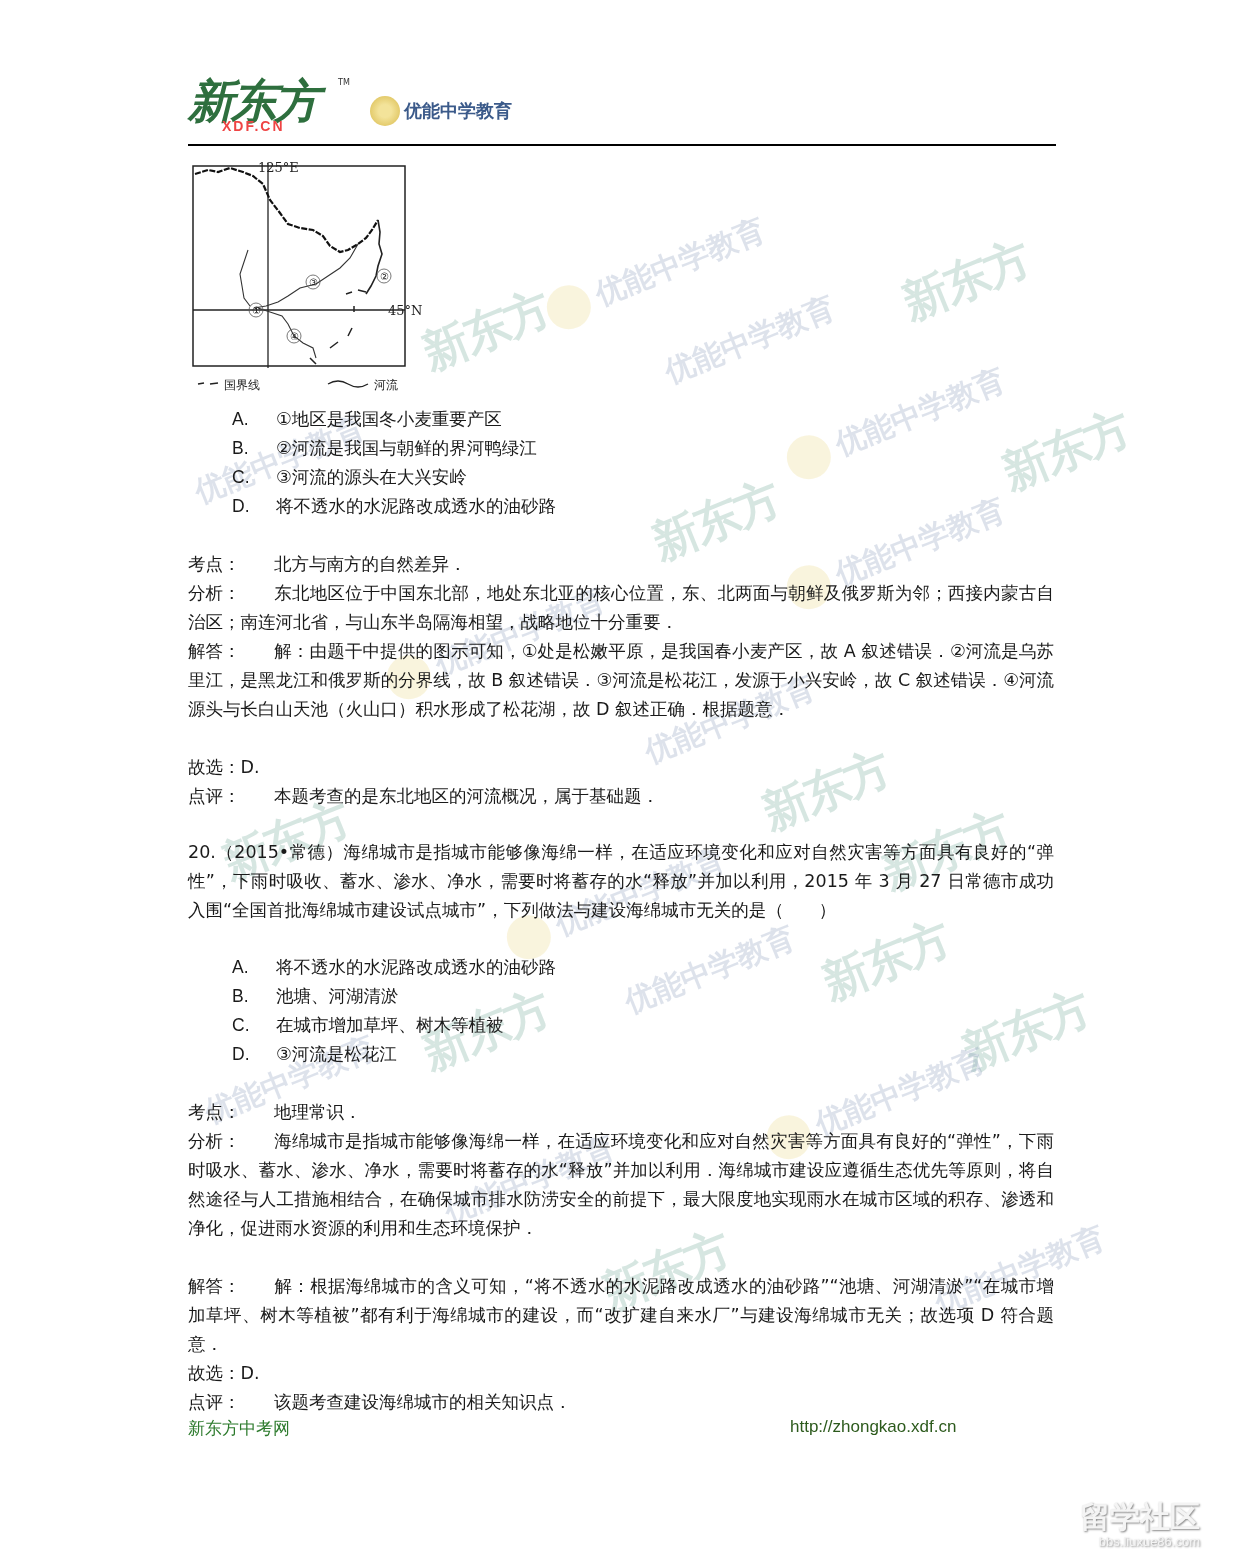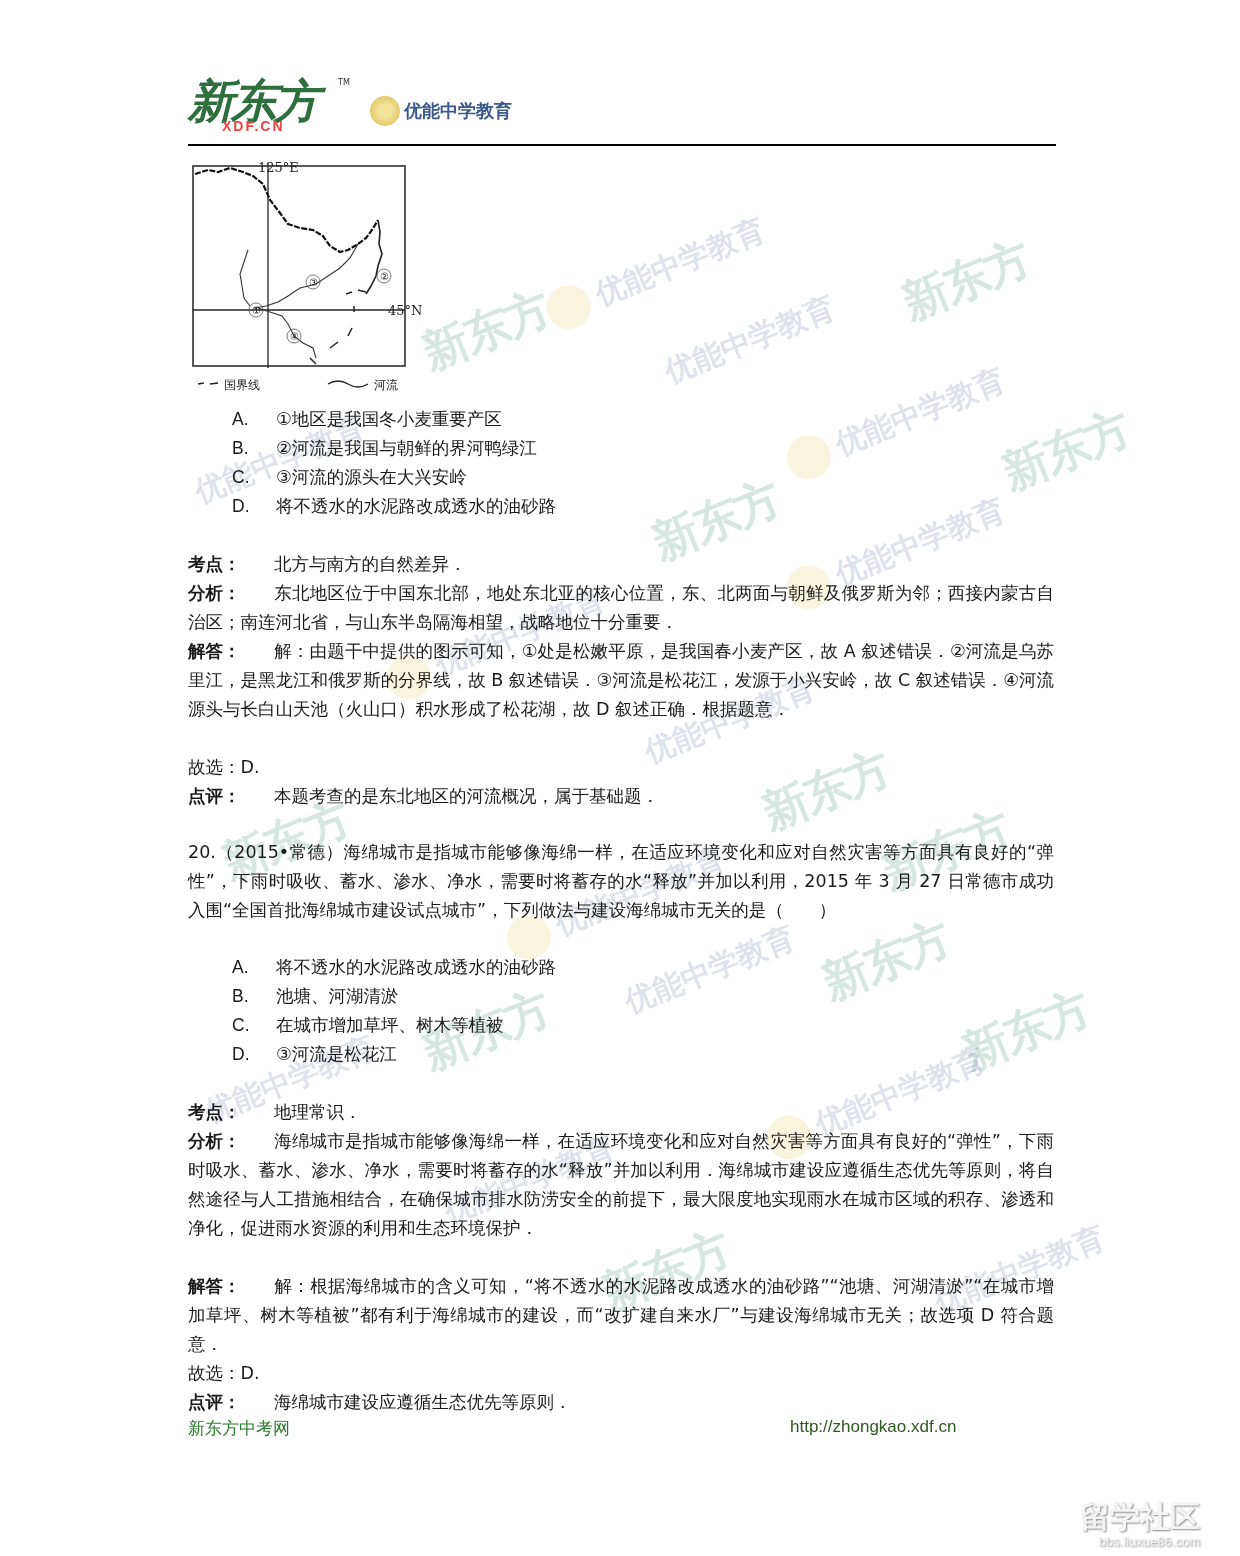--- a/index.html
+++ b/index.html
@@ -23,21 +23,21 @@
   .logo-yn .txt { font-family: "DejaVu Sans", sans-serif; font-weight: bold; font-size: 18px; color: #3b5a8a; }
   .header-rule { position: absolute; left: 188px; top: 144px; width: 868px; height: 2px; background: #000; }
 
   
   .map { position: absolute; left: 188px; top: 158px; width: 250px; height: 240px; }
 
   
   .line { position: absolute; left: 188px; font-size: 17.5px; line-height: 29px; white-space: nowrap; color: #1a1a1a; }
   .opt { position: absolute; left: 232px; font-size: 17.5px; line-height: 29px; white-space: nowrap; }
   .opt .k { display: inline-block; width: 44px; font-family: "Liberation Sans", sans-serif; }
-  .lbl { display: inline-block; width: 86px; font-weight: bold; }
+  .lbl { display: inline-block; width: 86px; }
   .para { position: absolute; left: 188px; width: 866px; font-size: 17.5px; line-height: 29px; text-align: justify; }
   .para .lbl { width: 86px; }
 
   .footer-left { position: absolute; left: 188px; top: 1417px; font-size: 17px; color: #2c7a2c; }
   .footer-right { position: absolute; left: 790px; top: 1417px; font-size: 17px; color: #2c5a1c; font-family: "Liberation Sans", sans-serif; }
 
   .corner { position: absolute; left: 1080px; top: 1500px; text-align: right; color: #f4f4f4;
             text-shadow: 1px 1px 2px #888; }
   .corner .big { font-size: 30px; font-weight: bold; line-height: 34px; }
   .corner .small { font-size: 13px; font-family: "Liberation Sans", sans-serif; }
@@ -159,21 +159,21 @@
   <div class="opt" style="top:953px;"><span class="k">A.</span><span>将不透水的水泥路改成透水的油砂路</span></div>
   <div class="opt" style="top:982px;"><span class="k">B.</span><span>池塘、河湖清淤</span></div>
   <div class="opt" style="top:1011px;"><span class="k">C.</span><span>在城市增加草坪、树木等植被</span></div>
   <div class="opt" style="top:1040px;"><span class="k">D.</span><span>③河流是松花江</span></div>
 </div>
 
 <div class="line" style="top:1098px;"><span class="lbl">考点：</span><span>地理常识．</span></div>
 <div class="para" style="top:1127px;"><span class="lbl">分析：</span><span>海绵城市是指城市能够像海绵一样，在适应环境变化和应对自然灾害等方面具有良好的“弹性”，下雨时吸水、蓄水、渗水、净水，需要时将蓄存的水“释放”并加以利用．海绵城市建设应遵循生态优先等原则，将自然途径与人工措施相结合，在确保城市排水防涝安全的前提下，最大限度地实现雨水在城市区域的积存、渗透和净化，促进雨水资源的利用和生态环境保护．</span></div>
 <div class="para" style="top:1272px;"><span class="lbl">解答：</span><span>解：根据海绵城市的含义可知，“将不透水的水泥路改成透水的油砂路”“池塘、河湖清淤”“在城市增加草坪、树木等植被”都有利于海绵城市的建设，而“改扩建自来水厂”与建设海绵城市无关；故选项 D 符合题意．</span></div>
 <div class="line" style="top:1359px;">故选：D.</div>
-<div class="line" style="top:1388px;"><span class="lbl">点评：</span><span>海绵城市建设应遵循生态优先等原则．</span></div>
+<div class="line" style="top:1388px;"><span class="lbl">点评：</span><span>该题考查建设海绵城市的相关知识点．</span></div>
 
 <div class="footer-left">新东方中考网</div>
 <a class="footer-right">http://zhongkao.xdf.cn</a>
 
 <div class="corner">
   <div class="big">留学社区</div>
   <div class="small">bbs.liuxue86.com</div>
 </div>
 
 </body></html>

